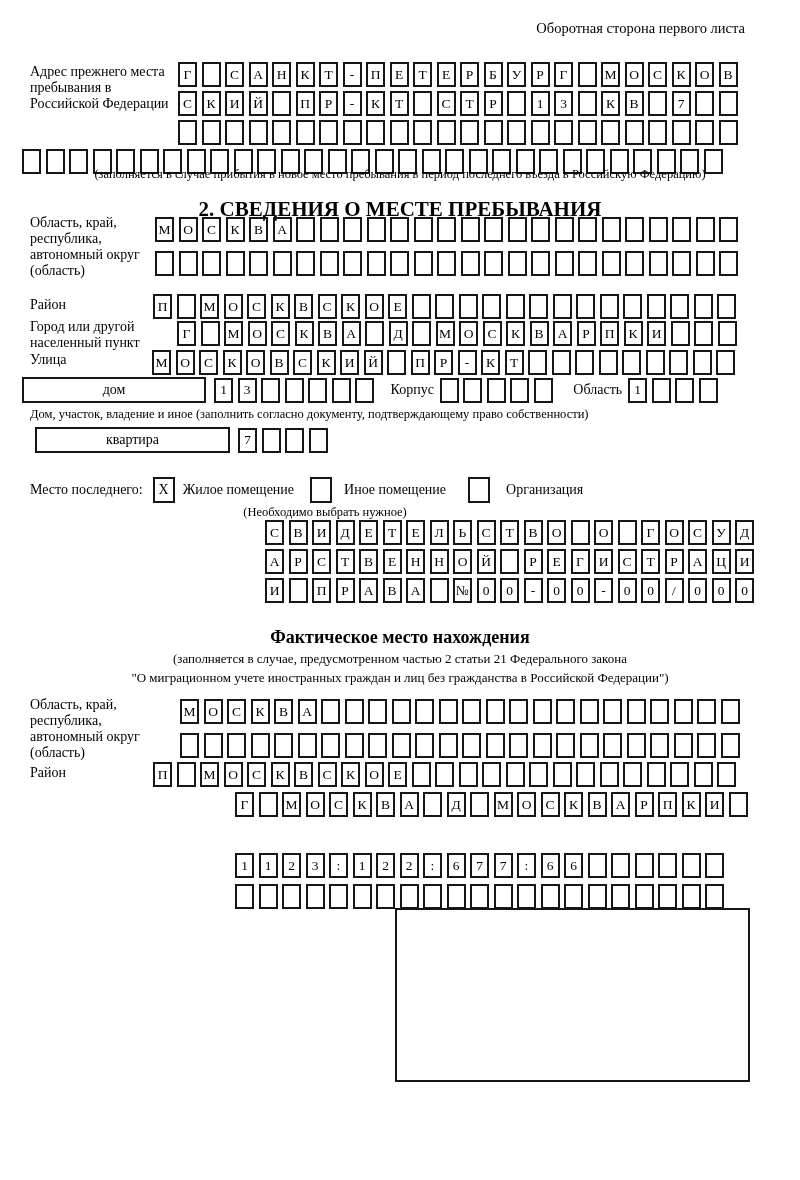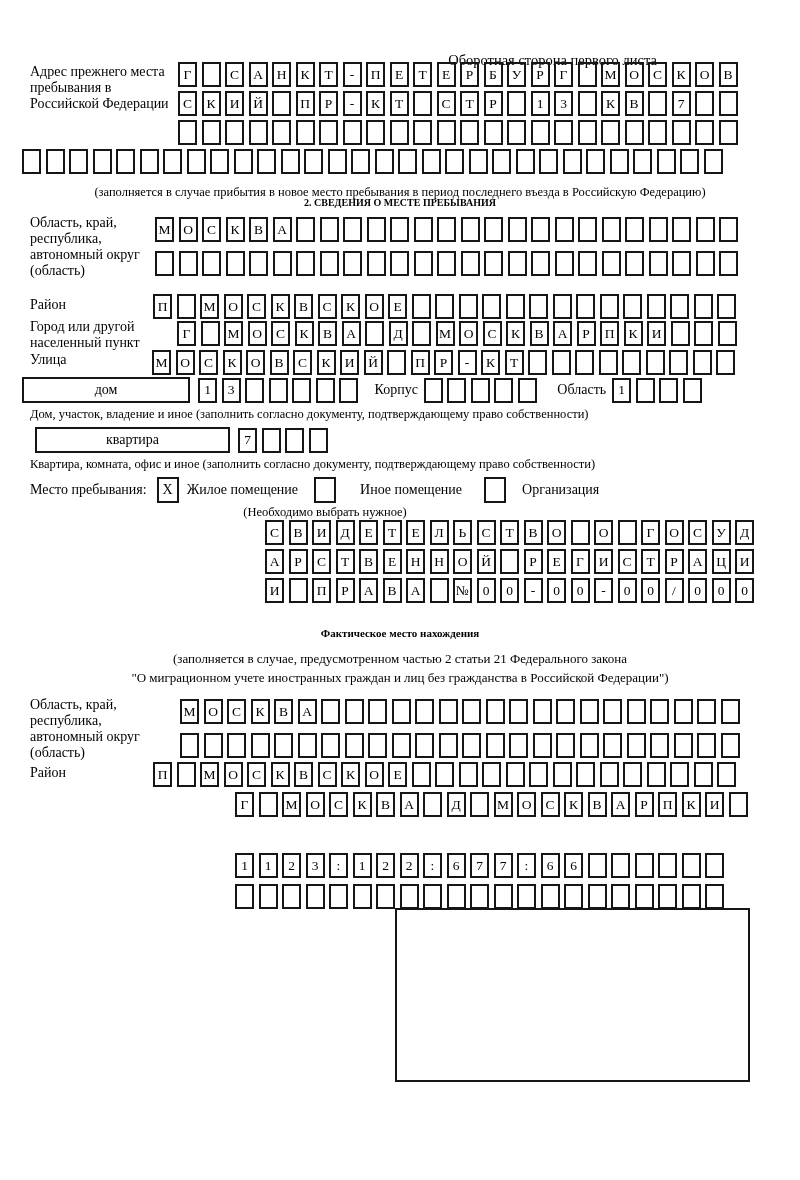--- a/index.html
+++ b/index.html
@@ -7,21 +7,21 @@
     position:relative;
     width:800px;height:1180px;
     background:#fff;color:#000;
     font-family:"Liberation Serif","DejaVu Serif",serif;
     font-size:14px;
     overflow:hidden;
   }
   .lbl{position:absolute;line-height:16px;}
   .cap{position:absolute;font-size:12.5px;}
   .center{left:0;right:0;text-align:center;}
-  .title{position:absolute;font-weight:bold;font-size:10px;}
+  .title{position:absolute;font-weight:bold;font-size:21px;}
   .row-abs{position:absolute;display:flex;align-items:center;}
   .cells{display:flex;align-items:center;}
   .cell{
     flex:none;box-sizing:border-box;
     width:19px;height:25px;margin-right:4.5px;
     border:2px solid #161616;
     display:flex;align-items:center;justify-content:center;
     font-size:13.5px;line-height:1;
   }
   .wbox{
@@ -34,21 +34,21 @@
     flex:none;box-sizing:border-box;width:22px;height:26px;
     border:2px solid #161616;
     display:flex;align-items:center;justify-content:center;
     font-size:14px;
   }
   .inl{flex:none;}
   .stampbox{
     position:absolute;box-sizing:border-box;
     border:2px solid #161616;background:#fff;
   }
-  .note-top{position:absolute;top:20px;left:360px;width:385px;text-align:center;font-size:14.5px;margin-top:32px;}
+  .note-top{position:absolute;top:20px;left:360px;width:385px;text-align:right;font-size:14.5px;}
 </style>
 </head>
 <body>
 
 <div id="form">
 
   <div class="note-top">Оборотная сторона первого листа</div>
 
   <div class="lbl" style="left:30px;top:64px;width:150px">Адрес прежнего места пребывания в Российской Федерации</div>
   <div class="row-abs" style="left:178px;top:62px">
@@ -154,21 +154,21 @@
       <span class="cell"></span>
       <span class="cell"></span>
       <span class="cell"></span>
       <span class="cell"></span>
       <span class="cell"></span>
       <span class="cell"></span>
       <span class="cell"></span>
       <span class="cell"></span>
       <span class="cell"></span>
     </div>
-  <div class="cap center" style="top:185px">(заполняется в случае прибытия в новое место пребывания в период последнего въезда в Российскую Федерацию)</div>
+  <div class="cap center" style="top:167px">(заполняется в случае прибытия в новое место пребывания в период последнего въезда в Российскую Федерацию)</div>
 
   <div class="title center" style="top:197px">2. СВЕДЕНИЯ О МЕСТЕ ПРЕБЫВАНИЯ</div>
 
   <div class="lbl" style="left:30px;top:215px;width:112px">Область, край, республика, автономный округ (область)</div>
   <div class="row-abs" style="left:155px;top:217px">
       <span class="cell">М</span>
       <span class="cell">О</span>
       <span class="cell">С</span>
       <span class="cell">К</span>
       <span class="cell">В</span>
@@ -301,21 +301,21 @@
       <span class="cell"></span>
       <span class="cell"></span>
       <span class="cell"></span>
       <span class="cell"></span>
       <span class="cell"></span>
       <span class="cell"></span>
       <span class="cell"></span>
     </div>
 
   <div class="row-abs" style="left:22px;top:377px">
-    <div class="wbox" style="width:168px">дом</div>
+    <div class="wbox" style="width:184px">дом</div>
     <div class="cells" style="margin-left:8px">
         <span class="cell">1</span>
         <span class="cell">3</span>
         <span class="cell"></span>
         <span class="cell"></span>
         <span class="cell"></span>
         <span class="cell"></span>
         <span class="cell"></span>
       </div>
     <div class="inl" style="margin:0 6px 0 12px">Корпус</div>
@@ -338,28 +338,27 @@
 
   <div class="row-abs" style="left:35px;top:427px">
     <div class="wbox" style="width:195px">квартира</div>
     <div class="cells" style="margin-left:8px">
         <span class="cell">7</span>
         <span class="cell"></span>
         <span class="cell"></span>
         <span class="cell"></span>
       </div>
   </div>
-  <div class="cap" style="left:30px;top:457px">Квартира, комната, офис и иное (заполнить согласно документу, подтверждающему право собственности)</div>
 
   <div class="row-abs" style="left:30px;top:477px">
-    <div class="inl">Место пребывания:</div>
+    <div class="inl">Место последнего:</div>
     <div class="cbox" style="margin-left:10px">X</div>
     <div class="inl" style="margin-left:8px">Жилое помещение</div>
     <div class="cbox" style="margin-left:16px"></div>
-    <div class="inl" style="margin-left:24px">Иное помещение</div>
+    <div class="inl" style="margin-left:12px">Иное помещение</div>
     <div class="cbox" style="margin-left:22px"></div>
     <div class="inl" style="margin-left:16px">Организация</div>
   </div>
   <div class="cap" style="left:140px;top:505px;width:370px;text-align:center">(Необходимо выбрать нужное)</div>
 
   <div class="row-abs" style="left:265px;top:520px">
       <span class="cell">С</span>
       <span class="cell">В</span>
       <span class="cell">И</span>
       <span class="cell">Д</span>
@@ -421,21 +420,21 @@
       <span class="cell">0</span>
       <span class="cell">-</span>
       <span class="cell">0</span>
       <span class="cell">0</span>
       <span class="cell">/</span>
       <span class="cell">0</span>
       <span class="cell">0</span>
       <span class="cell">0</span>
     </div>
 
-  <div class="title center" style="top:627px;font-size:11px">Фактическое место нахождения</div>
+  <div class="title center" style="top:627px;font-size:18px">Фактическое место нахождения</div>
   <div class="cap center" style="top:651px;font-size:13px">(заполняется в случае, предусмотренном частью 2 статьи 21 Федерального закона</div>
   <div class="cap center" style="top:670px;font-size:13px">"О миграционном учете иностранных граждан и лиц без гражданства в Российской Федерации")</div>
 
   <div class="lbl" style="left:30px;top:697px;width:140px">Область, край, республика, автономный округ (область)</div>
   <div class="row-abs" style="left:180px;top:699px">
       <span class="cell">М</span>
       <span class="cell">О</span>
       <span class="cell">С</span>
       <span class="cell">К</span>
       <span class="cell">В</span>

